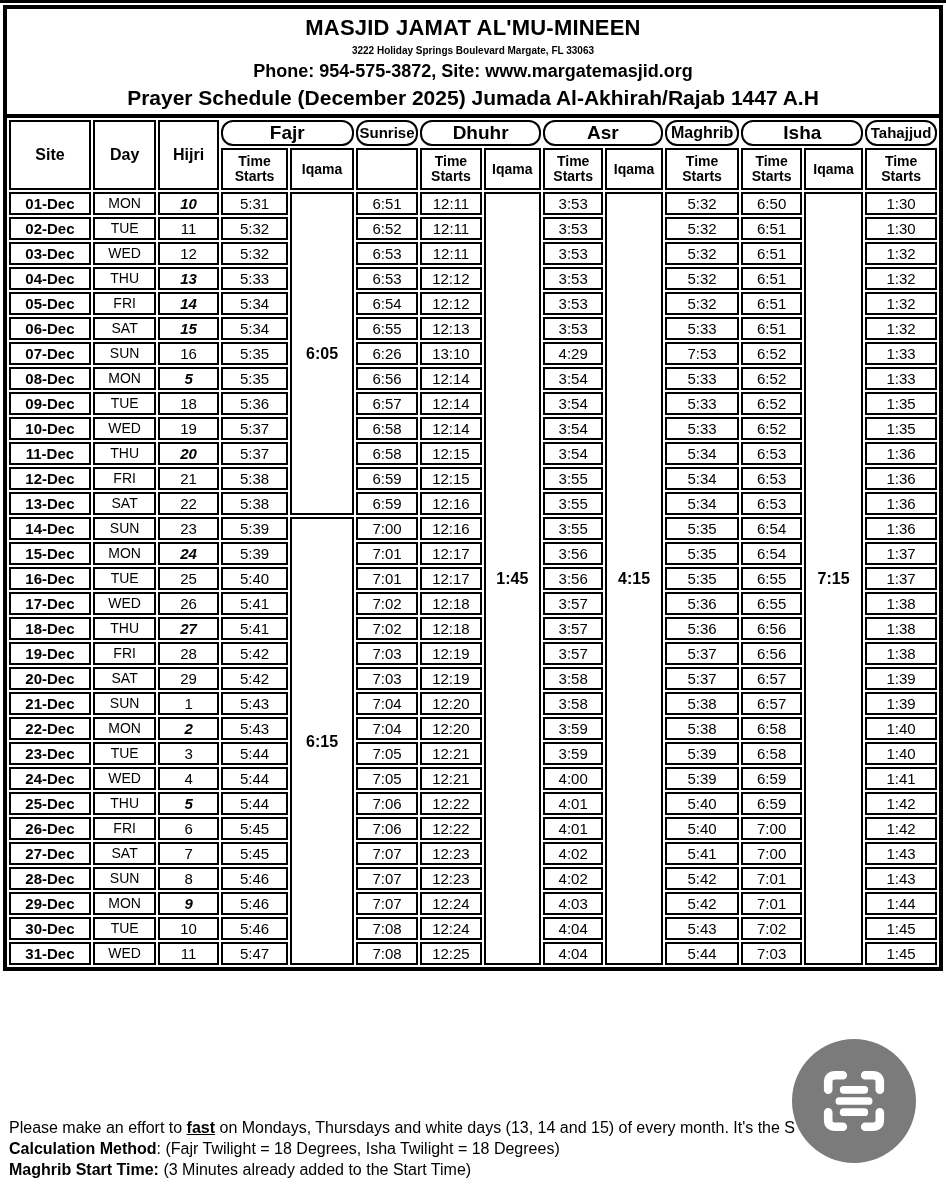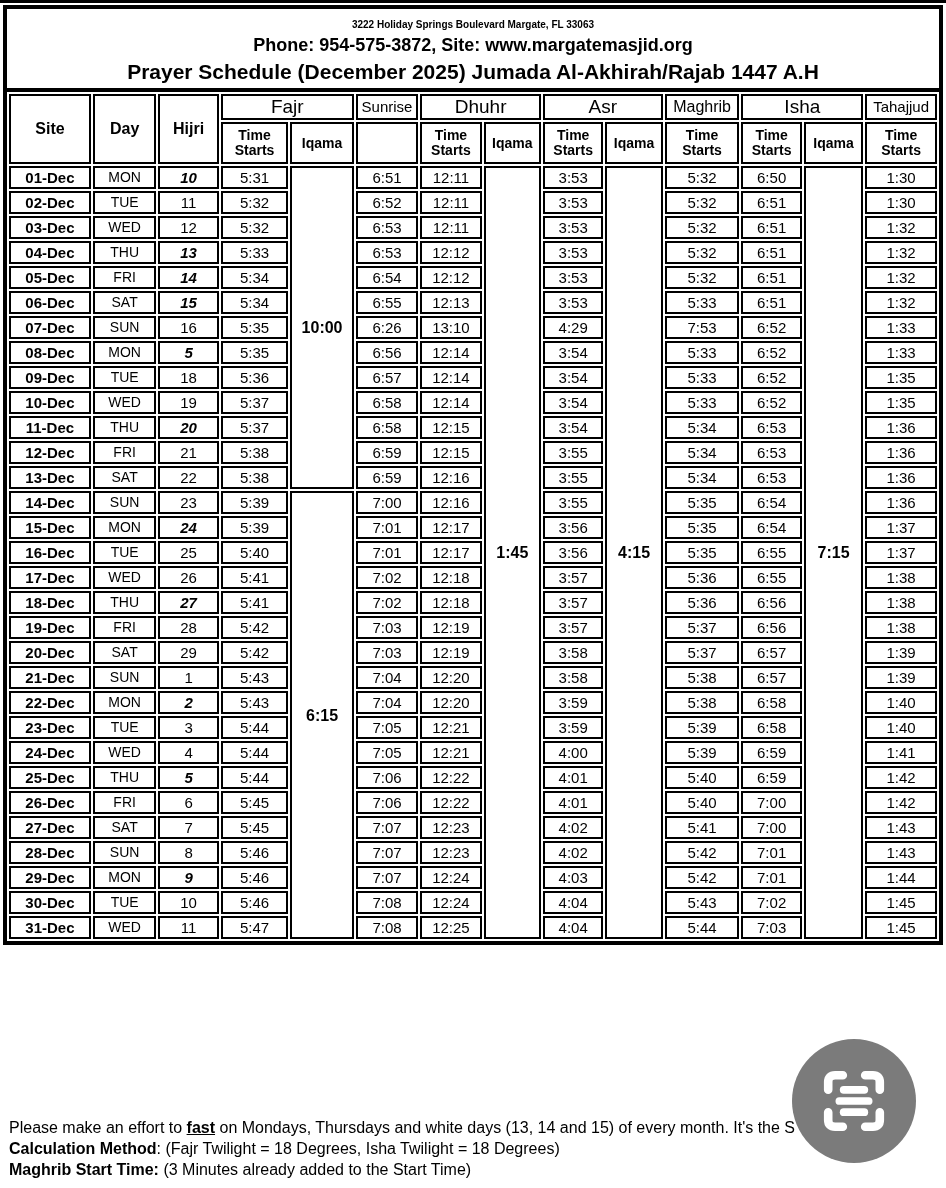--- a/index.html
+++ b/index.html
@@ -31,21 +31,21 @@
     border-spacing: 2px;
   }
   table.schedule th, table.schedule td {
     border: 2px solid #000;
     background: #fff;
     text-align: center;
     vertical-align: middle;
     padding: 0;
     overflow: hidden;
   }
-  th.g { font-size: 19px; font-weight: normal; height: 24px; line-height: 22px; }
+  th.g { font-size: 19px; font-weight: bold; height: 24px; line-height: 22px; border-radius: 12px; }
   th.g.small { font-size: 15px; }
   th.g.mid { font-size: 16px; }
   th.sub { font-size: 14px; font-weight: bold; height: 42px; line-height: 15px; }
   th.tall { font-size: 16px; font-weight: bold; }
 
   td { height: 23px; font-size: 15px; line-height: 15px; }
   td.c-date { font-weight: bold; font-size: 15px; margin-left: 40px; }
   td.c-day { font-size: 14px; }
   td.c-hijri { font-size: 15px; }
   td.c-hijri.fast { font-weight: bold; font-style: italic; }
@@ -69,20 +69,21 @@
     z-index: 10;
   }
 </style>
 </head>
 <body>
 
 <div class="top-strip"></div>
 
 <div class="sheet">
   <div class="masthead">
+    <div class="line1">MASJID JAMAT AL'MU-MINEEN</div>
     <div class="line2">3222 Holiday Springs Boulevard Margate, FL 33063</div>
     <div class="line3">Phone: 954-575-3872, Site: www.margatemasjid.org</div>
     <div class="line4">Prayer Schedule (December 2025) Jumada Al-Akhirah/Rajab 1447 A.H</div>
   </div>
 
   <table class="schedule">
     <colgroup>
       <col style="width:80px">
         <col style="width:62px">
         <col style="width:59px">
@@ -124,21 +125,21 @@
         <th class="sub">Iqama</th>
         <th class="sub">Time Starts</th>
       </tr>
     </thead>
     <tbody>
         <tr>
           <td class="c-date">01-Dec</td>
           <td class="c-day">MON</td>
           <td class="c-hijri fast">10</td>
           <td class="c-time">5:31</td>
-          <td class="c-iqama" rowspan="13">10:00</td>
+          <td class="c-iqama" rowspan="13">6:05</td>
           <td class="c-time">6:51</td>
           <td class="c-time">12:11</td>
           <td class="c-iqama" rowspan="31">1:45</td>
           <td class="c-time">3:53</td>
           <td class="c-iqama" rowspan="31">4:15</td>
           <td class="c-time">5:32</td>
           <td class="c-time">6:50</td>
           <td class="c-iqama" rowspan="31">7:15</td>
           <td class="c-time">1:30</td>
         </tr>

